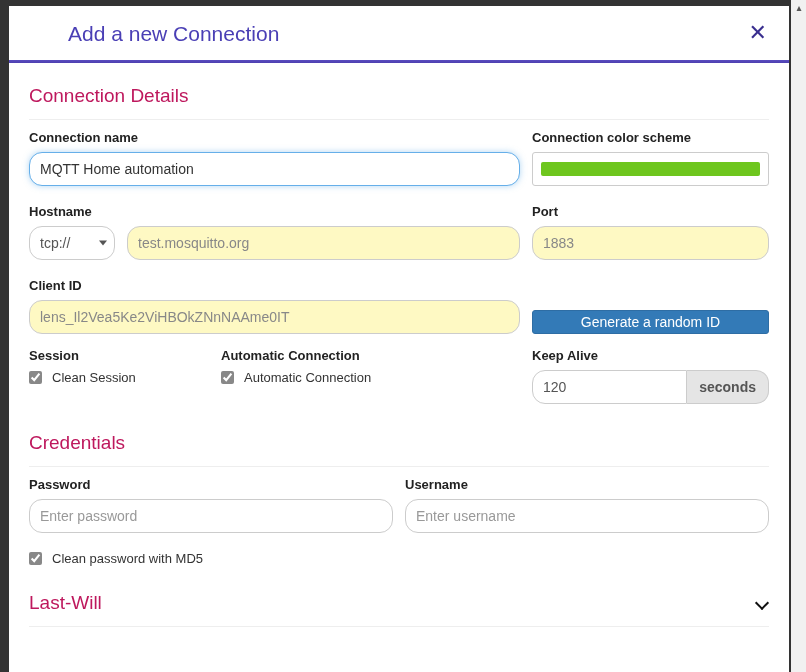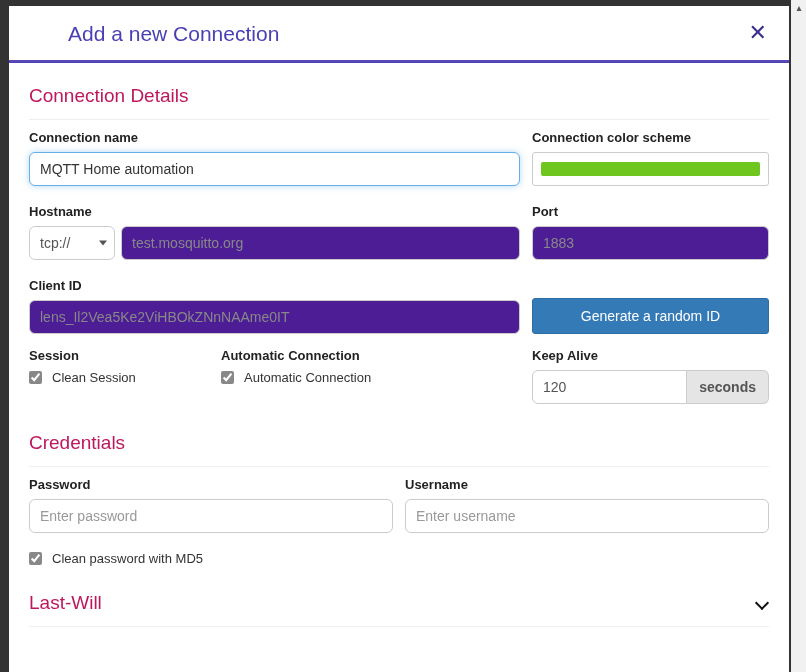--- a/index.html
+++ b/index.html
@@ -89,34 +89,34 @@
   }
   .form-row { 
     display: flex; gap: 12px; margin-bottom: 18px;
   }
   .col { flex: 1; }
   .col-left { flex: 0 0 491px; }
   .col-right { flex: 1; }
   .input, .select, .readonly, .addon {
     height: 34px;
     border: 1px solid #ccc;
-    border-radius: 6px;
+    border-radius: 13px;
     font-size: 14px;
     color: #555;
     background: #fff;
     padding: 0 10px;
     width: 100%;
   }
   .input.focused {
     border-color: #66afe9;
     box-shadow: 0 0 6px rgba(102,175,233,.5);
     color: #333;
   }
   .readonly {
-    background: #4c1d95;
+    background: #fef9c3;
     color: #888;
     display: flex; align-items: center;
   }
   .select-wrap {
     position: relative;
     width: 86px; flex: 0 0 86px;
   }
   .select {
     appearance: none;
     -webkit-appearance: none;
@@ -124,33 +124,33 @@
     cursor: pointer;
   }
   .select-caret {
     position: absolute; right: 8px; top: 50%; transform: translateY(-50%);
     pointer-events: none;
     width: 0; height: 0;
     border-left: 4px solid transparent;
     border-right: 4px solid transparent;
     border-top: 5px solid #555;
   }
-  .hostgroup { display: flex; gap: 6px; }
+  .hostgroup { display: flex; gap: 12px; }
   .hostgroup .readonly { flex: 1; }
   .swatch-box {
     height: 34px; border: 1px solid #ccc; border-radius: 3px;
     display: flex; align-items: center; justify-content: center;
     padding: 0 8px;
   }
   .swatch {
     height: 14px; width: 100%;
     border-radius: 2px;
   }
   .btn-primary {
-    height: 36px; width: 100%;
+    height: 24px; width: 100%;
     background: #337ab7;
     border: 1px solid #2e6da4;
     color: #fff;
     font-size: 14px;
     border-radius: 3px;
     cursor: pointer;
     margin-top: 20px;
   }
   .sessionrow {
     display: flex; gap: 12px; margin-bottom: 24px;

